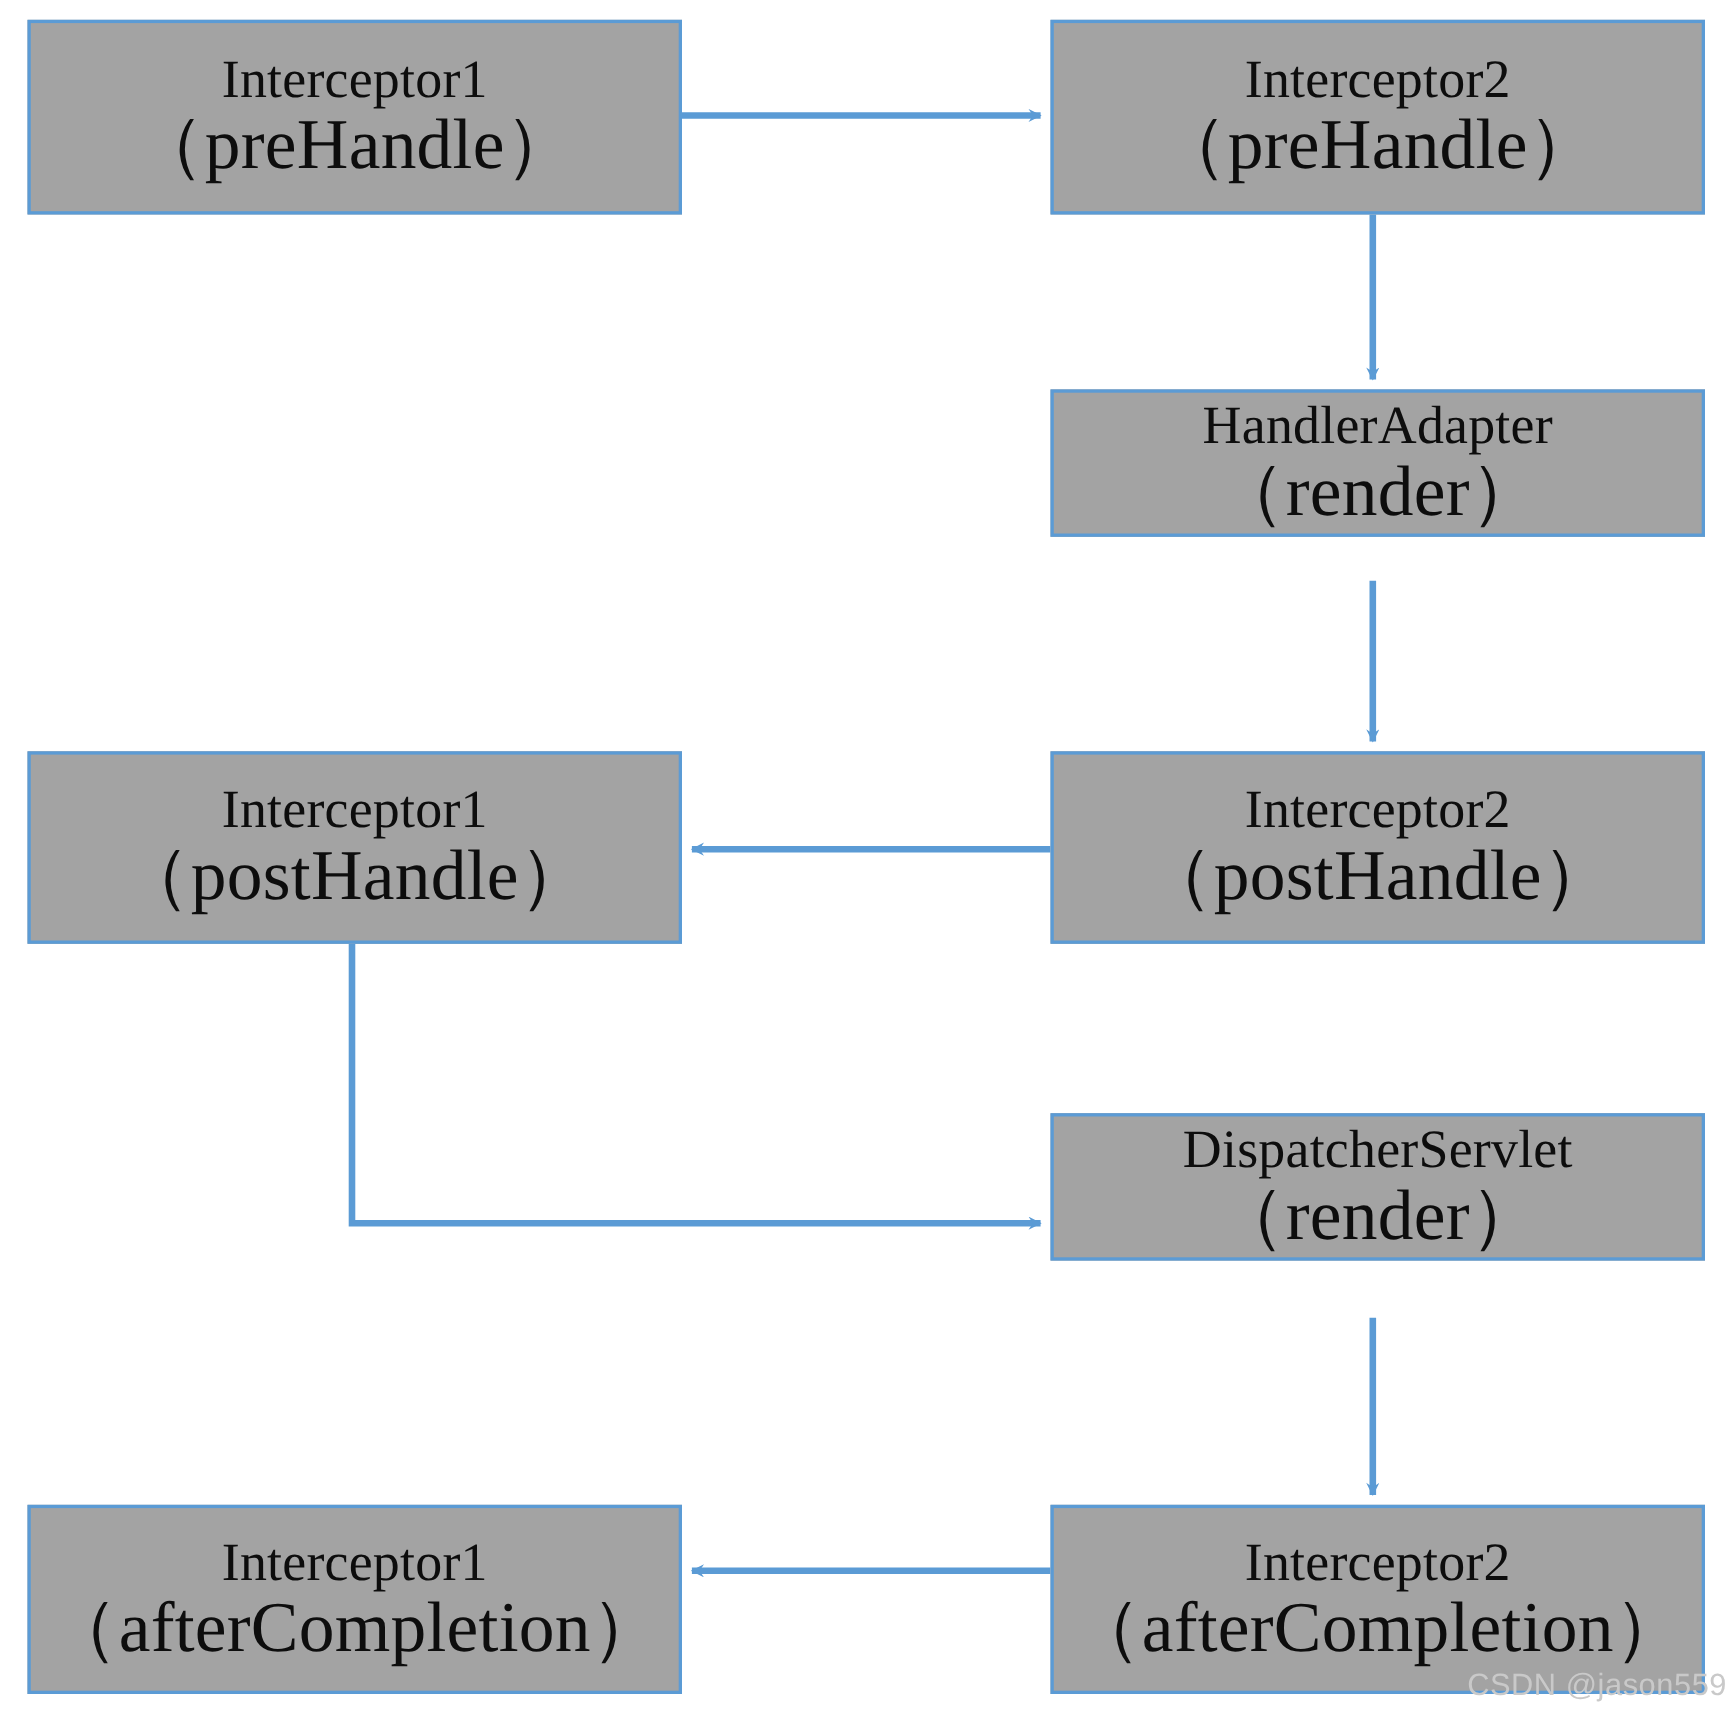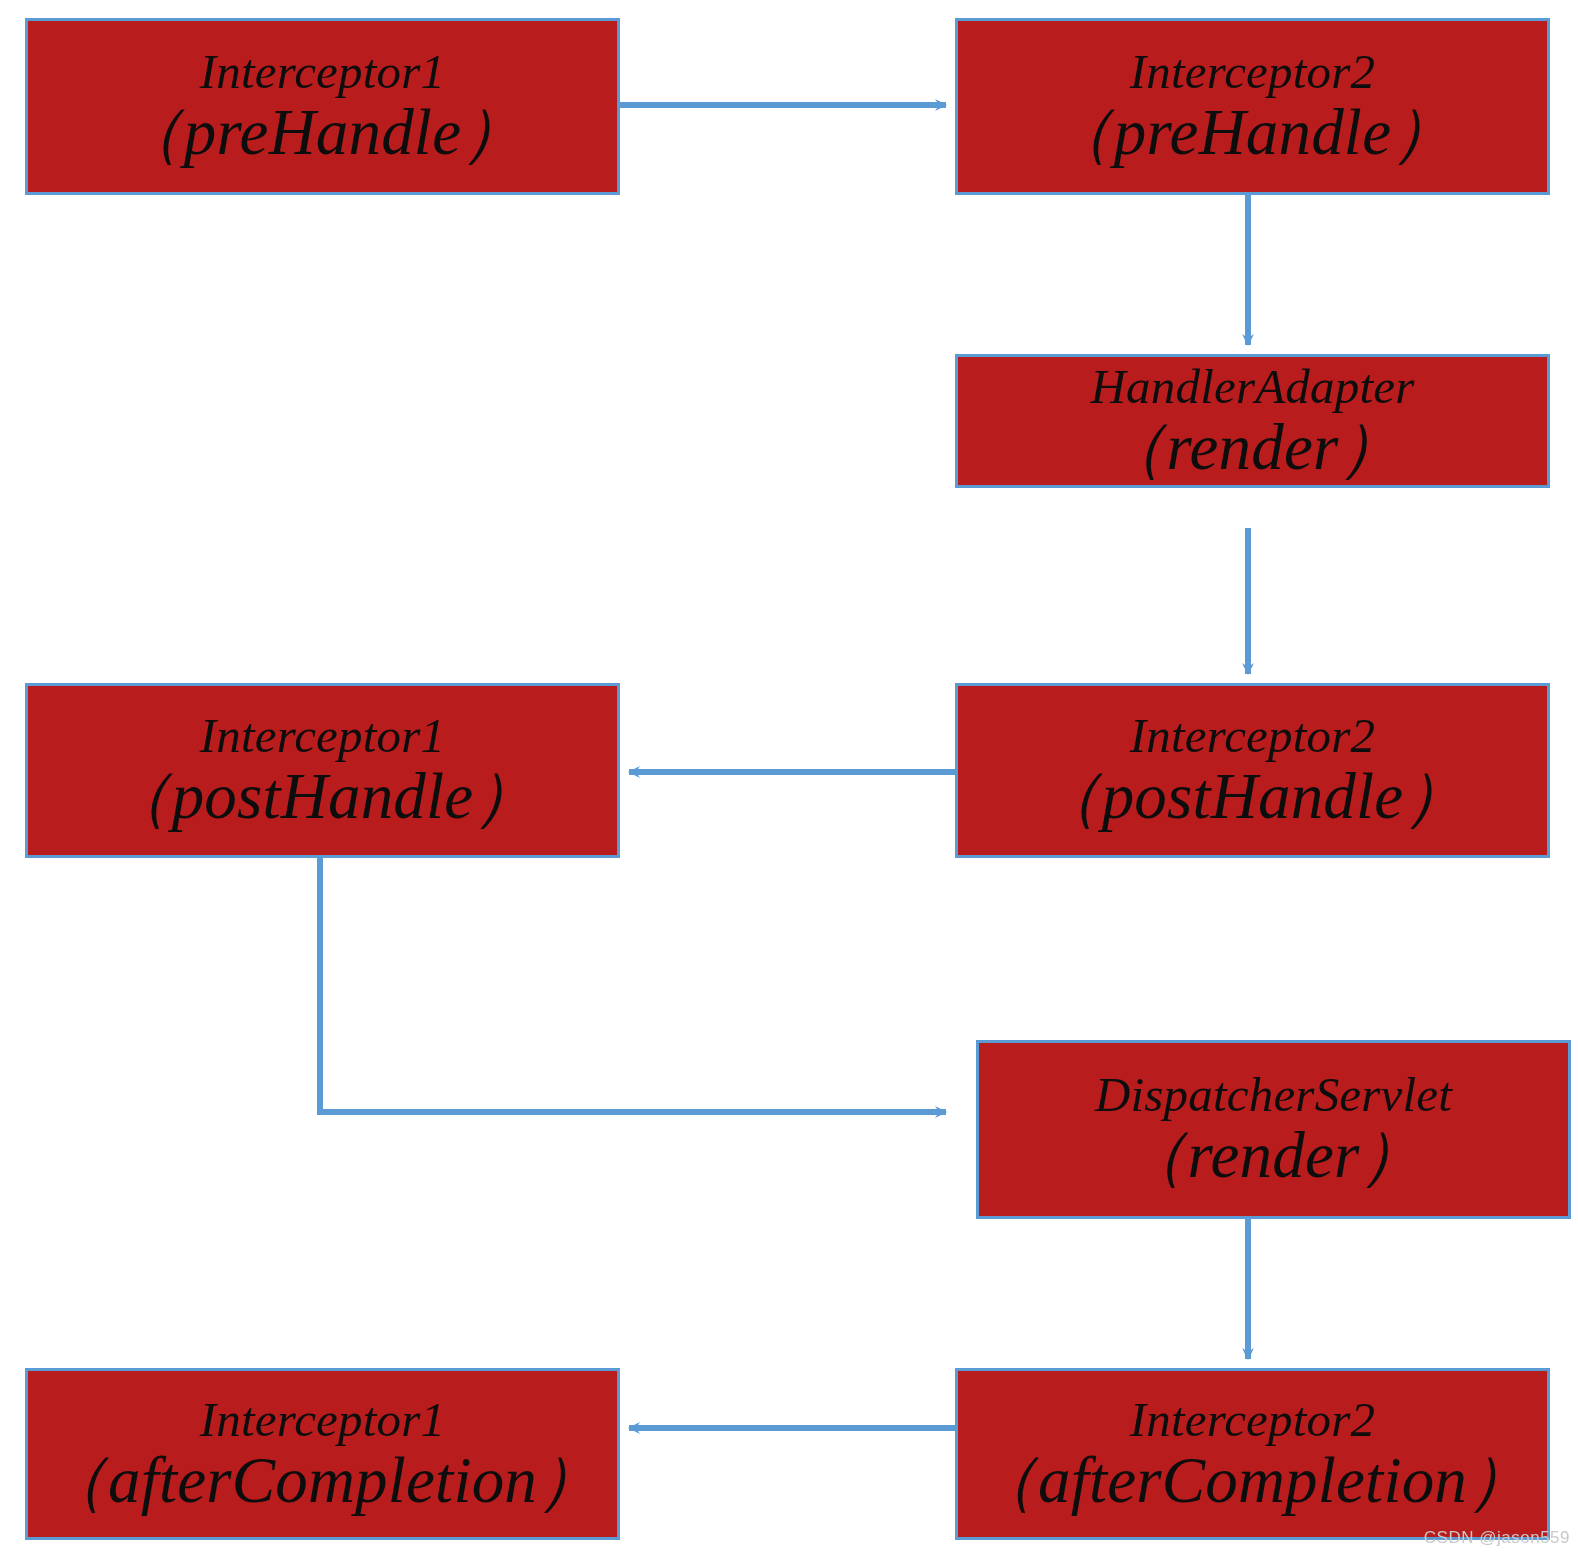--- a/index.html
+++ b/index.html
@@ -21,48 +21,47 @@
     left: 0;
     top: 0;
     width: 1578px;
     height: 1554px;
     pointer-events: none;
   }
   .node {
     position: absolute;
     box-sizing: border-box;
     border: 3px solid #5b9bd5;
-    background: #b91c1c;
+    background: #a3a3a3;
     display: flex;
     flex-direction: column;
     align-items: center;
     justify-content: center;
     text-align: center;
     color: #0d0d0d;
     z-index: 2;
-    font-style: italic;
   }
   .node .line1 {
     font-size: 49px;
     line-height: 1.06;
     white-space: nowrap;
     letter-spacing: 0.2px;
   }
   .node .line2 {
     font-size: 65px;
     line-height: 1.06;
     white-space: nowrap;
     letter-spacing: 0.2px;
   }
   .watermark {
     position: absolute;
     right: 8px;
     bottom: 6px;
     font-family: "Liberation Sans", "DejaVu Sans", sans-serif;
-    font-size: 17px;
+    font-size: 28px;
     color: #c9c9c9;
     letter-spacing: 0.5px;
     z-index: 5;
     white-space: nowrap;
   }
 </style>
 </head>
 <body style="background: rgb(255, 255, 255);">
 
 <div id="canvas" style="background: rgb(255, 255, 255);">
@@ -113,21 +112,21 @@
   <div class="node" style="left: 25px; top: 683px; width: 595px; height: 175px; border-color: rgb(91, 155, 213); color: rgb(13, 13, 13);">
     <div class="line1">Interceptor1</div>
     <div class="line2">（postHandle）</div>
   </div>
 
   <div class="node" style="left: 955px; top: 683px; width: 595px; height: 175px; border-color: rgb(91, 155, 213); color: rgb(13, 13, 13);">
     <div class="line1">Interceptor2</div>
     <div class="line2">（postHandle）</div>
   </div>
 
-  <div class="node" style="left: 955px; top: 1040px; width: 595px; height: 179px; border-color: rgb(91, 155, 213); color: rgb(13, 13, 13); margin-left: 21px;">
+  <div class="node" style="left: 955px; top: 1012px; width: 595px; height: 134px; border-color: rgb(91, 155, 213); color: rgb(13, 13, 13);">
     <div class="line1">DispatcherServlet</div>
     <div class="line2">（render）</div>
   </div>
 
   <div class="node" style="left: 25px; top: 1368px; width: 595px; height: 172px; border-color: rgb(91, 155, 213); color: rgb(13, 13, 13);">
     <div class="line1">Interceptor1</div>
     <div class="line2">（afterCompletion）</div>
   </div>
 
   <div class="node" style="left: 955px; top: 1368px; width: 595px; height: 172px; border-color: rgb(91, 155, 213); color: rgb(13, 13, 13);">

